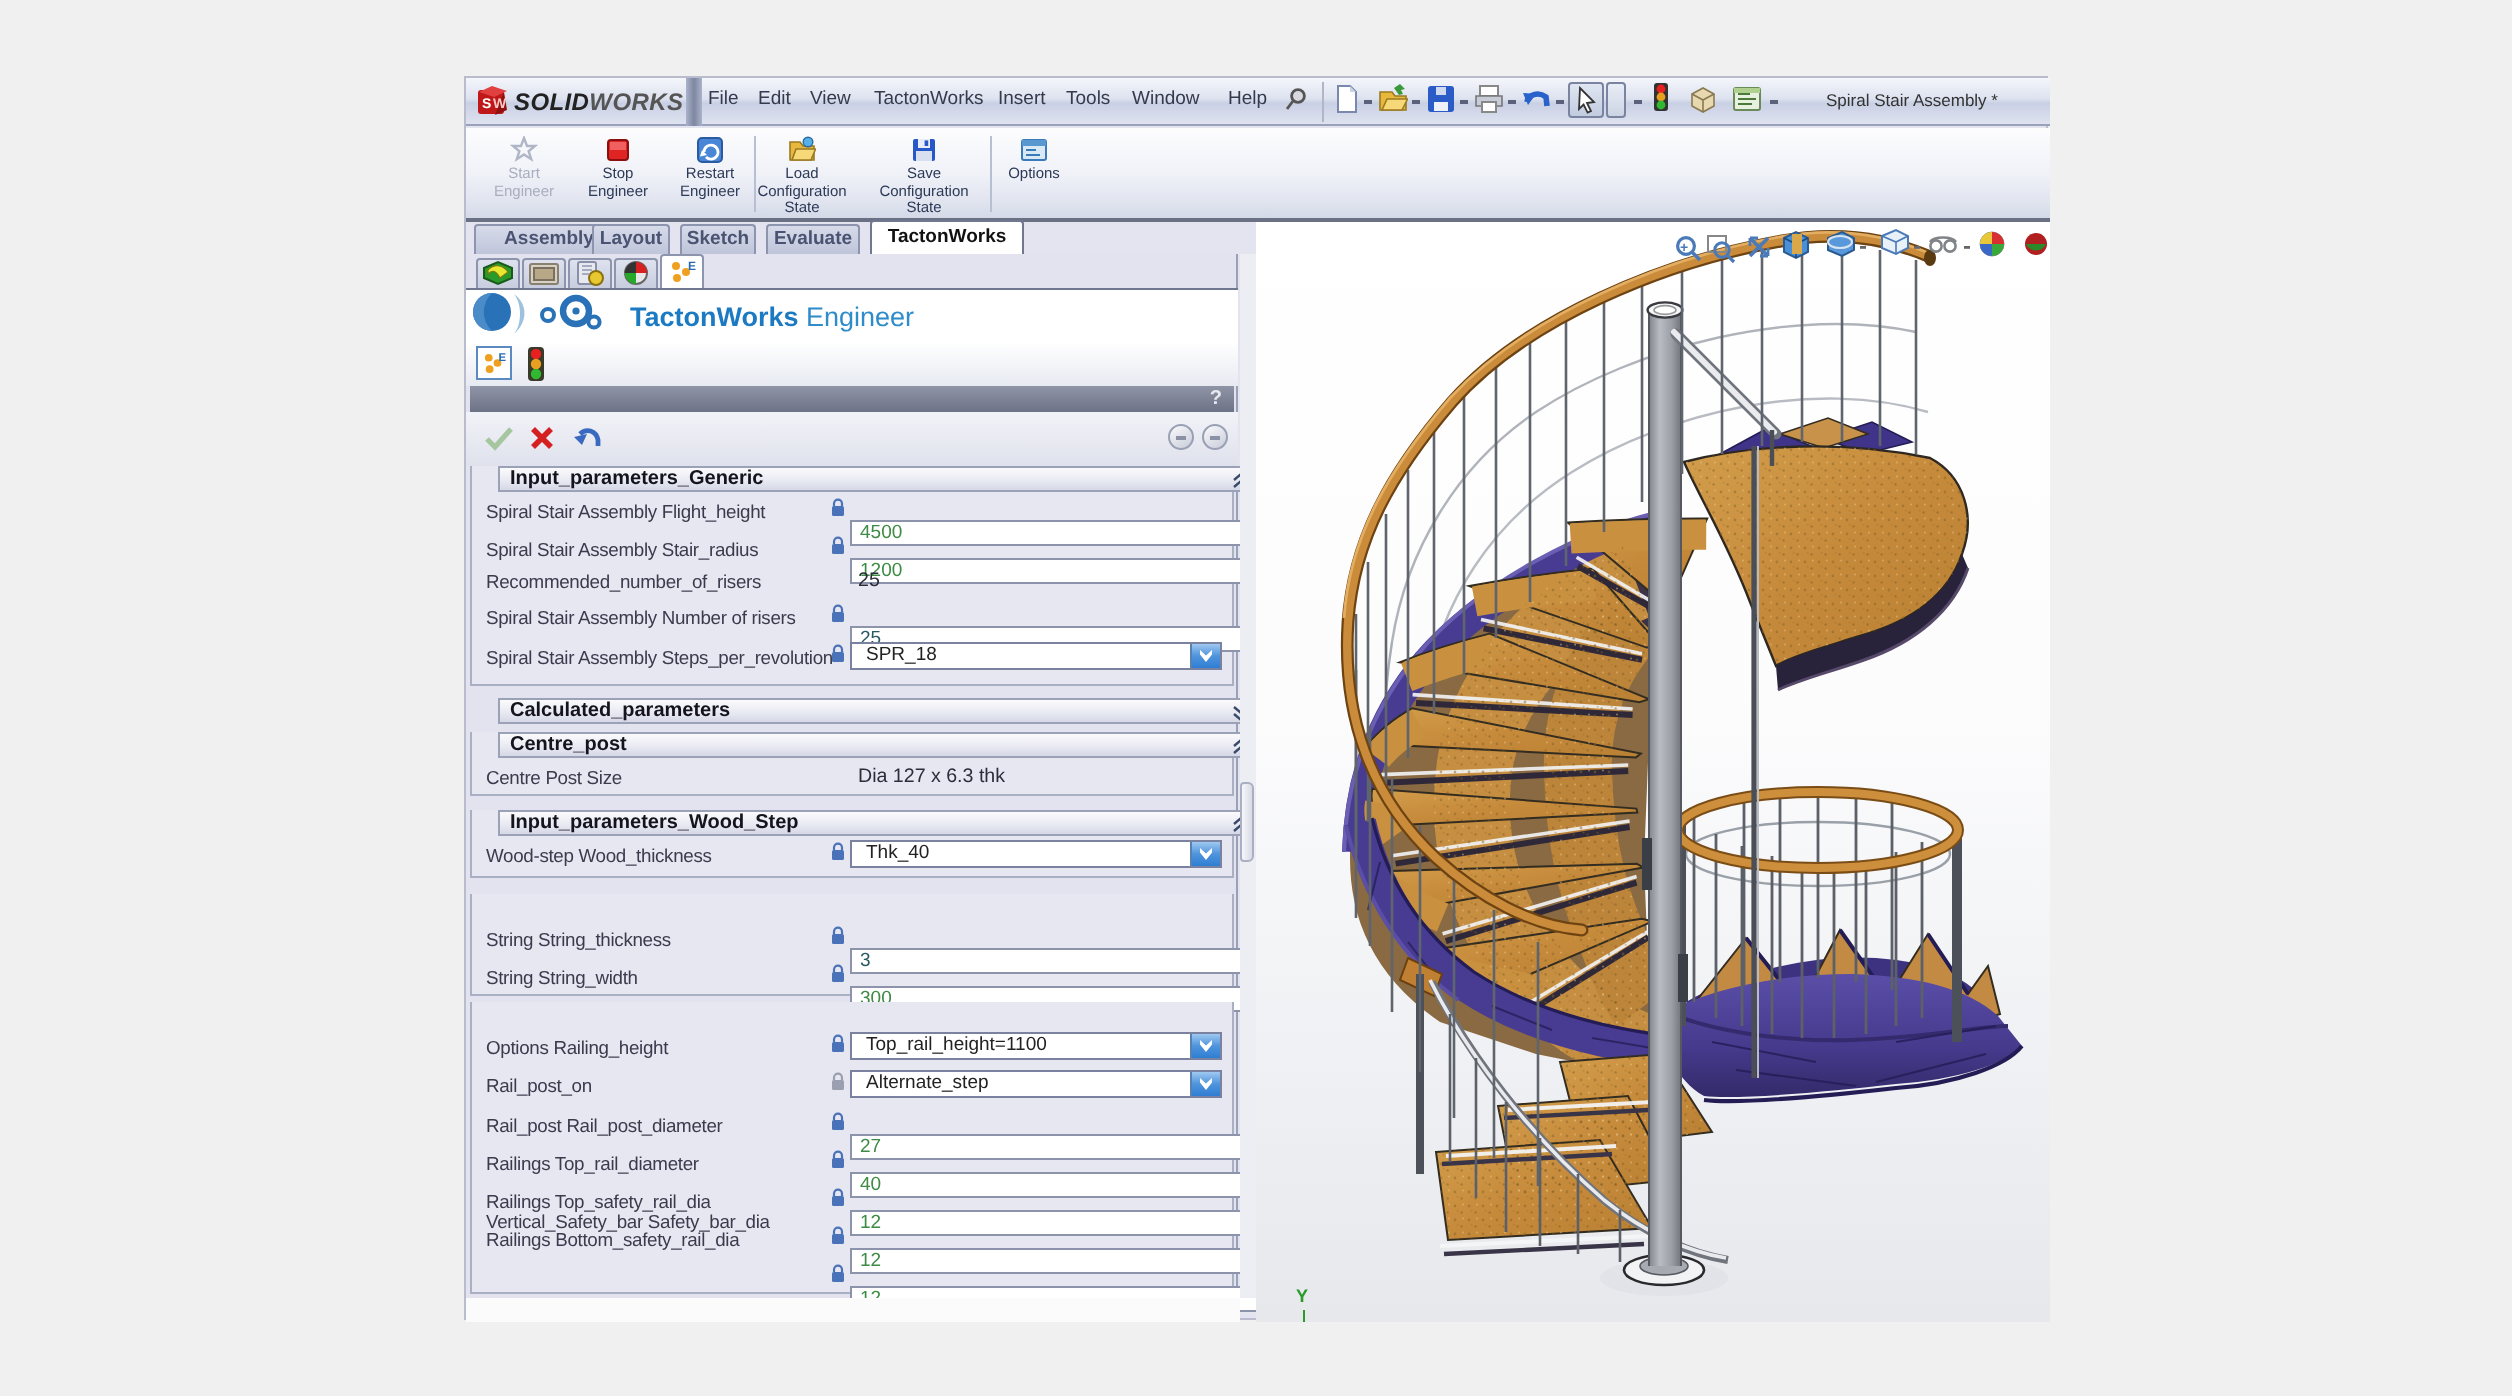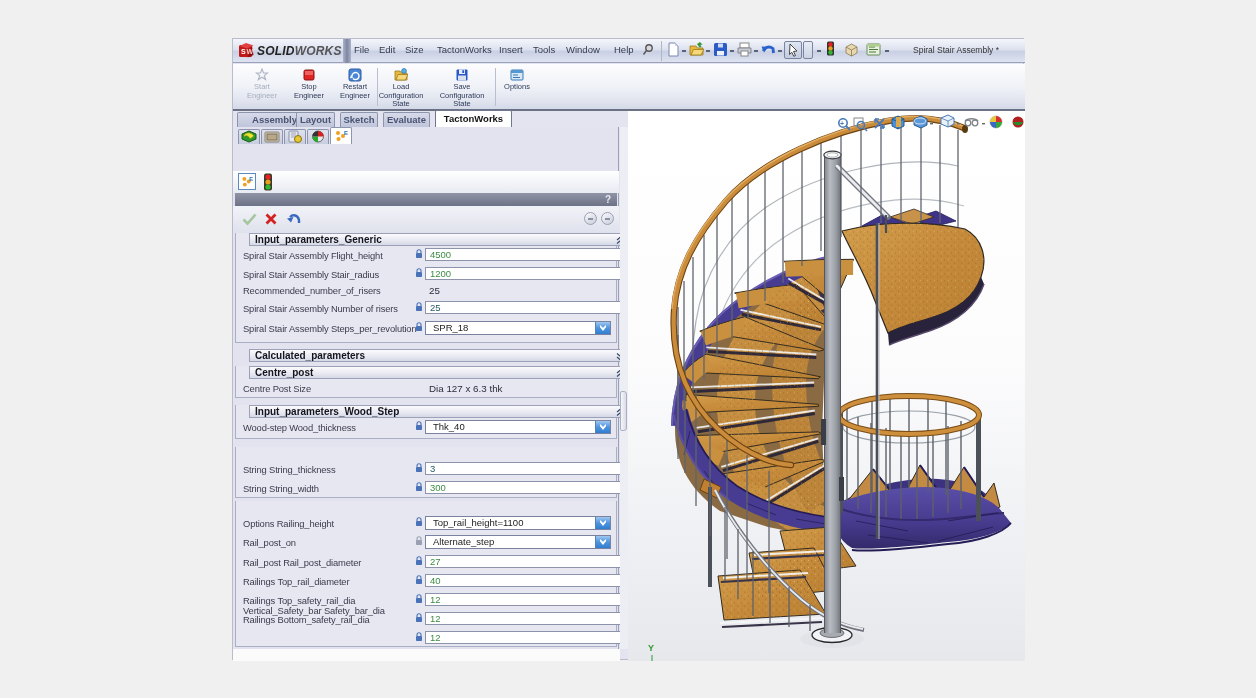--- a/index.html
+++ b/index.html
@@ -45,21 +45,21 @@
   #darkbar span { position:absolute; right:6px; top:1px; font-size:10px; font-weight:bold; }
   #actrow { position:absolute; left:0; top:79px; width:386px; height:27px; background:linear-gradient(180deg,#f2f3f8,#dfe1ec); }
   .pcircle { position:absolute; top:6px; width:13px; height:13px; border-radius:50%; background:linear-gradient(145deg,#fafafc,#c9ccd9); border:1px solid #9aa0b4; }
   .pcircle i { position:absolute; left:3px; top:5px; width:5px; height:1.5px; background:#8b91a5; }
 
   
   .sec { position:absolute; left:16px; width:382px; background:linear-gradient(180deg,#fbfbfd 0%,#e9eaf2 55%,#d5d8e6 100%); border:1px solid #9ba1b7; height:13px; font-size:10px; font-weight:bold; color:#14141f; padding-left:5px; line-height:12px; }
   .sec .chev { position:absolute; right:5px; top:2px; width:9px; height:9px; }
   .srow-label { position:absolute; left:10px; font-size:9.4px; letter-spacing:-0.15px; color:#3b3b4d; }
   .sval { position:absolute; left:196px; font-size:9.8px; color:#2c2c3a; }
-  .inp { position:absolute; left:192px; width:204px; height:13px; background:#fff; border:1px solid #8c93ab; font-size:9.5px; line-height:11px; padding-left:4px; }
+  .inp { position:absolute; left:192px; width:204px; height:13px; background:#fff; border:1px solid #8c93ab; font-size:9.5px; line-height:11px; padding-left:4px;margin-top:12px; }
   .inp.green { color:#3d8b44; }
   .inp.dark { color:#295a63; }
   .drop { position:absolute; left:192px; width:186px; height:14px; background:#fff; border:1px solid #7a82a0; font-size:9.5px; color:#222; line-height:12px; padding-left:7px; }
   .drop .dbtn { position:absolute; right:0px; top:0px; width:15px; height:12px; background:linear-gradient(180deg,#9fc8f0,#4f94dd 50%,#2f7ed2); border-left:1px solid #5a82b0; }
   .drop .dbtn:after { content:""; position:absolute; left:4px; top:3px; width:6px; height:6px;
      background:#fff; clip-path:polygon(0 0, 50% 45%, 100% 0, 100% 38%, 50% 100%, 0 38%); }
   .lock { position:absolute; left:182px; width:8px; height:10px; }
   .blk { position:absolute; left:2px; width:382px; border:1px solid #aab0c4; border-top:none; background:#e6e7f1; }
 
   
@@ -81,21 +81,21 @@
         <rect x="1" y="3" width="13" height="12" rx="1.5" fill="#c01818"></rect>
         <path d="M1.5 4 L8 1 L15.5 3.5 L9 6.5 Z" fill="#e04040"></path>
         <path d="M14 4 L15.5 13 L9.5 15.5" fill="#901010"></path>
         <text x="3" y="12" font-size="7" fill="#fff" font-weight="bold">S</text>
         <text x="8.5" y="12" font-size="7" fill="#f8c8c8" font-weight="bold">W</text>
       </svg>
       <div id="swlogo-text">SOLID<span style="color:#555">WORKS</span></div>
       <div id="grip"></div>
       <div class="menu-item" style="left:121px">File</div>
       <div class="menu-item" style="left:146px">Edit</div>
-      <div class="menu-item" style="left:172px">Size</div>
+      <div class="menu-item" style="left:172px">View</div>
       <div class="menu-item" style="left:204px">TactonWorks</div>
       <div class="menu-item" style="left:266px">Insert</div>
       <div class="menu-item" style="left:300px">Tools</div>
       <div class="menu-item" style="left:333px">Window</div>
       <div class="menu-item" style="left:381px">Help</div>
 
       <svg class="tbicon" style="left:408px" viewBox="0 0 15 15">
           <g stroke="#555" stroke-width="1.4" fill="none">
             <circle cx="8" cy="6" r="3.2" fill="#d8d8e0"></circle>
             <path d="M5.5 8.5 L2.5 12.5"></path>
@@ -250,20 +250,32 @@
         </svg>
       <svg class="abs" style="left:100px;top:2px" width="16" height="14" viewBox="0 0 16 14">
           <rect x="0.5" y="0.5" width="15" height="13" fill="#fff"></rect>
           <circle cx="5" cy="4" r="2" fill="#f0a020"></circle>
           <circle cx="10" cy="7" r="2" fill="#f0a020"></circle>
           <circle cx="5.5" cy="10" r="2" fill="#f0a020"></circle>
           <path d="M6.5 5 L9 6. M9 8.5 L7 9.5" stroke="#c87810" stroke-width="0.8"></path>
           <text x="11" y="6" font-size="6" fill="#2a6ab0" font-weight="bold">E</text>
         </svg>
 
+      <div id="banner">
+        <svg class="abs" style="left:0;top:0" width="80" height="27" viewBox="0 0 80 27">
+          <circle cx="13" cy="11" r="9.5" fill="#2a72b8"></circle>
+          <path d="M13 1.5 A9.5 9.5 0 0 0 13 20.5 A13 13 0 0 1 13 1.5 Z" fill="#4a8cc8"></path>
+          <path d="M24 2 C31 7, 31 16, 24 22 C28 17, 28 7, 24 2 Z" fill="#9ec2de"></path>
+          <circle cx="41" cy="12.5" r="3" fill="none" stroke="#2a72b8" stroke-width="2"></circle>
+          <circle cx="55" cy="10.5" r="6.5" fill="none" stroke="#2a72b8" stroke-width="3.2"></circle>
+          <circle cx="55" cy="10.5" r="1.8" fill="#2a72b8"></circle>
+          <circle cx="64" cy="16" r="2.8" fill="none" stroke="#2a72b8" stroke-width="2"></circle>
+        </svg>
+        <div id="banner-title">TactonWorks <span>Engineer</span></div>
+      </div>
 
       <div id="icons2">
         <div class="abs" style="left:5px;top:2px;width:18px;height:17px;background:#fff;border:1px solid #5a8ac0"></div>
         <svg class="abs" style="left:7px;top:4px" width="14" height="13" viewBox="0 0 16 14">
             <rect x="0.5" y="0.5" width="15" height="13" fill="#fff"></rect>
             <circle cx="5" cy="4" r="2.2" fill="#f0a020"></circle>
             <circle cx="10" cy="7" r="2.2" fill="#f0a020"></circle>
             <circle cx="5.5" cy="10.5" r="2.2" fill="#f0a020"></circle>
             <text x="10.5" y="6" font-size="6.5" fill="#2a6ab0" font-weight="bold">E</text>
           </svg>

